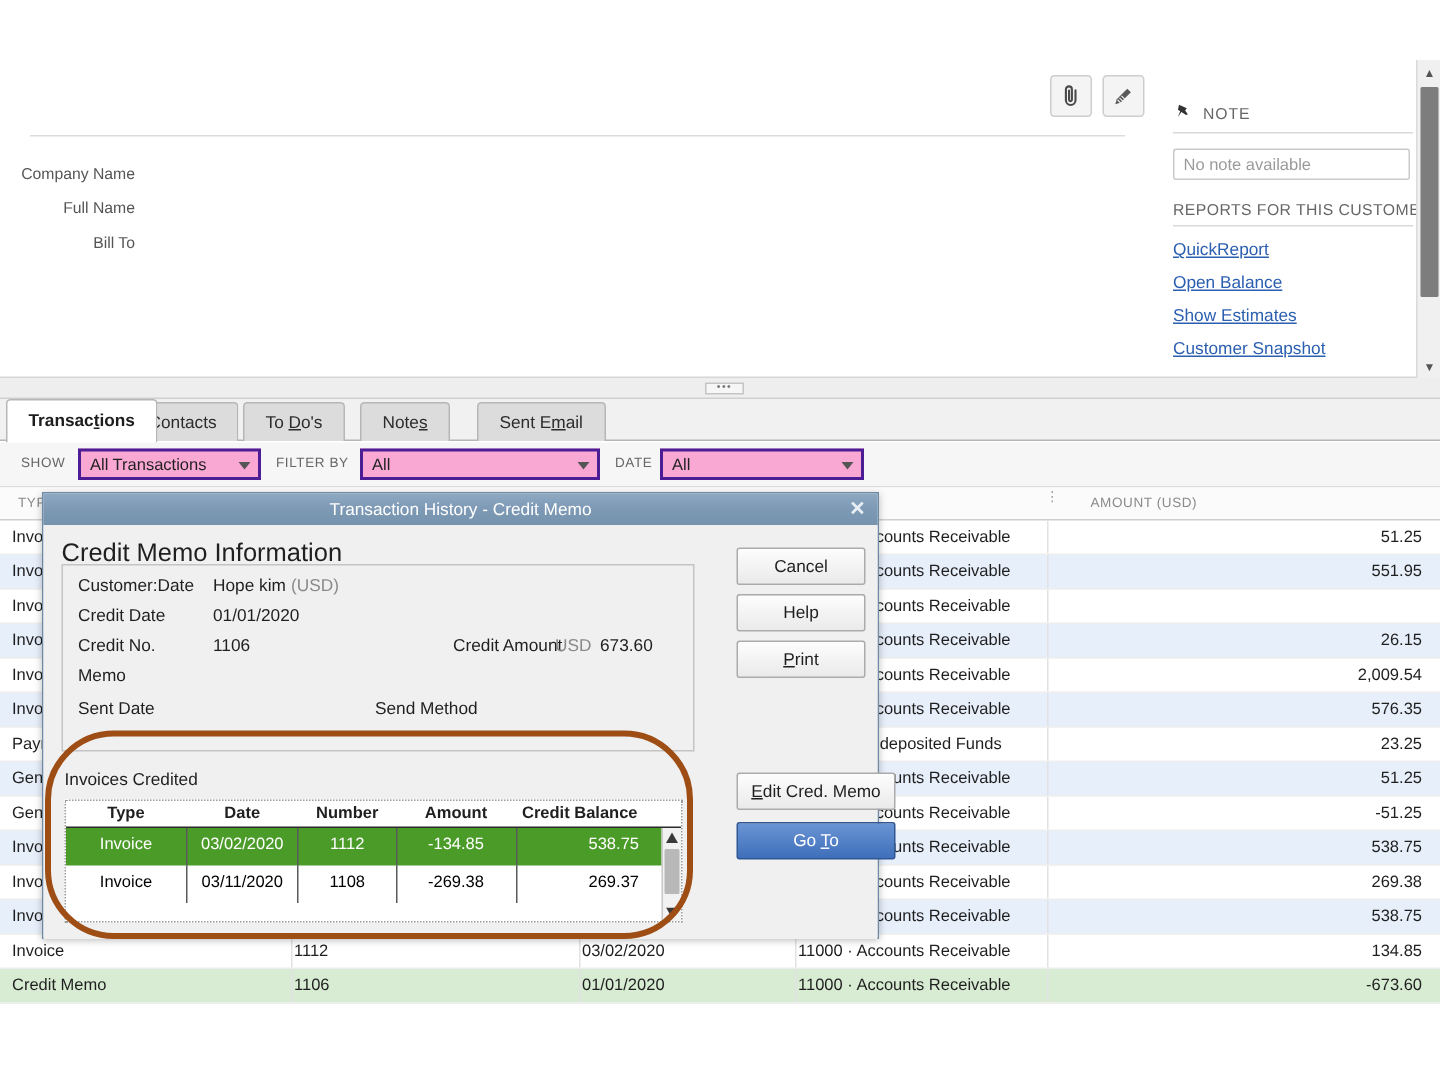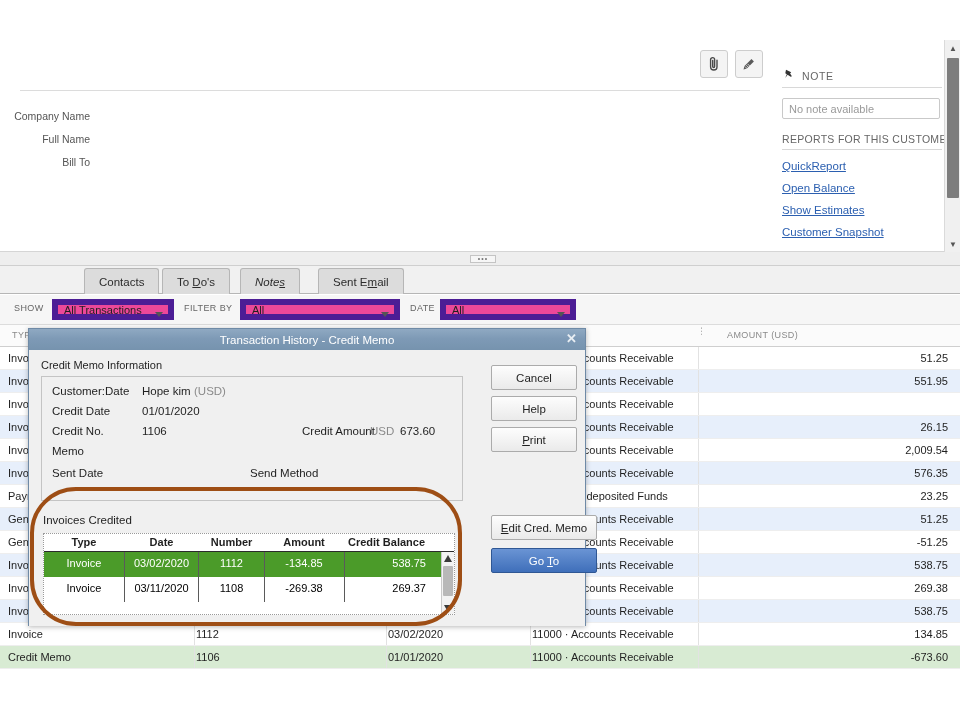--- a/index.html
+++ b/index.html
@@ -150,22 +150,22 @@
     background: #f6f6f6;
     border-bottom: 1px solid #dcdcdc;
   }
   .flt-label {
     position: absolute; top: 8px;
     font-size: 9px; color: #666; letter-spacing: .4px;
   }
   .combo {
     position: absolute; top: 4px;
     height: 21px;
-    background: #ec4899;
-    border: 6px solid #4c1d95;
+    background: #f9a8d4;
+    border: 2px solid #4c1d95;
     display: flex; align-items: center;
     font-size: 11px; color: #1f1f1f;
     padding-left: 6px;
   }
   .combo .caret {
     position: absolute; right: 5px; top: 7px;
     width: 0; height: 0;
     border-left: 4px solid transparent;
     border-right: 4px solid transparent;
     border-top: 5px solid #555;
@@ -235,21 +235,21 @@
     font-size: 13px; color: #e9eef3; font-weight: bold;
     line-height: 14px;
   }
   #dlg-body {
     position: relative;
     height: 276px;
     background: #f0f0f0;
   }
   #cmi-label {
     position: absolute; left: 12px; top: 9px;
-    font-size: 11px; color: #1f1f1f;
+    font-size: 17px; color: #1f1f1f;
   }
   #cmi-box {
     position: absolute; left: 12px; top: 26px;
     width: 422px; height: 125px;
     background: #f0f0f0;
     border: 1px solid #c4c4c4;
   }
   .cmi-lbl {
     position: absolute; font-size: 11.5px; color: #1f1f1f;
   }
@@ -390,27 +390,30 @@
       <div class="thumb"></div>
       <div class="arrow down">▼</div>
     </div>
   </div>
 
   <div id="splitter">
     <div id="splitter-grip">•••</div>
   </div>
 
   <div id="tabs">
+    <div class="tab active" style="left:4px;">
+      <span>Transac<u>t</u>ions</span>
+    </div>
     <div class="tab" style="left:84px;">
       <span>Contacts</span>
     </div>
     <div class="tab" style="left:162px;">
       <span>To <u>D</u>o's</span>
     </div>
-    <div class="tab" style="left:240px;font-style:italic;">
+    <div class="tab" style="left:240px;">
       <span>Note<u>s</u></span>
     </div>
     <div class="tab" style="left:318px;">
       <span>Sent E<u>m</u>ail</span>
     </div>
   </div>
 
   <div id="filterbar">
     <div class="flt-label" style="left:14px;">SHOW</div>
     <div class="combo" style="left:52px; width:122px;">

